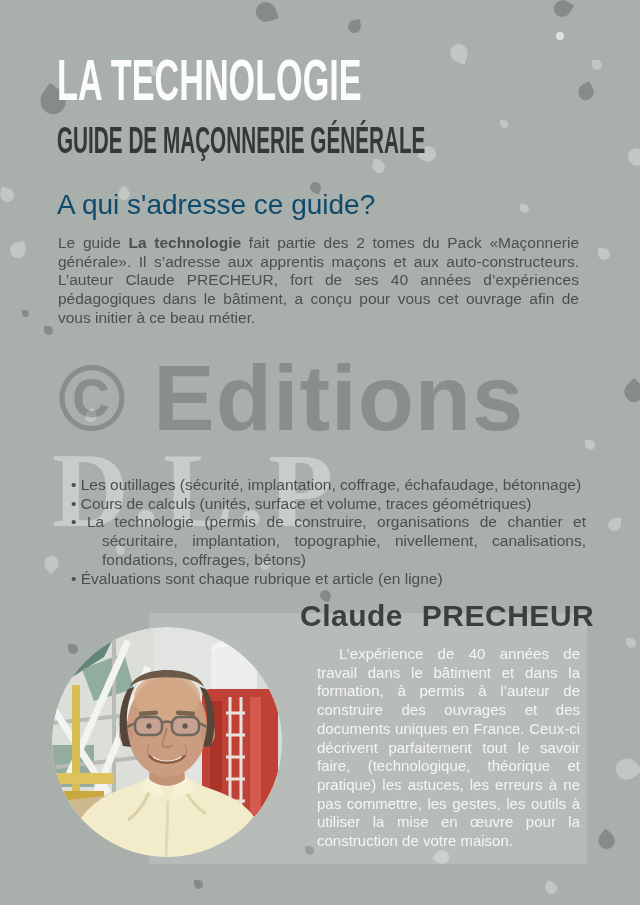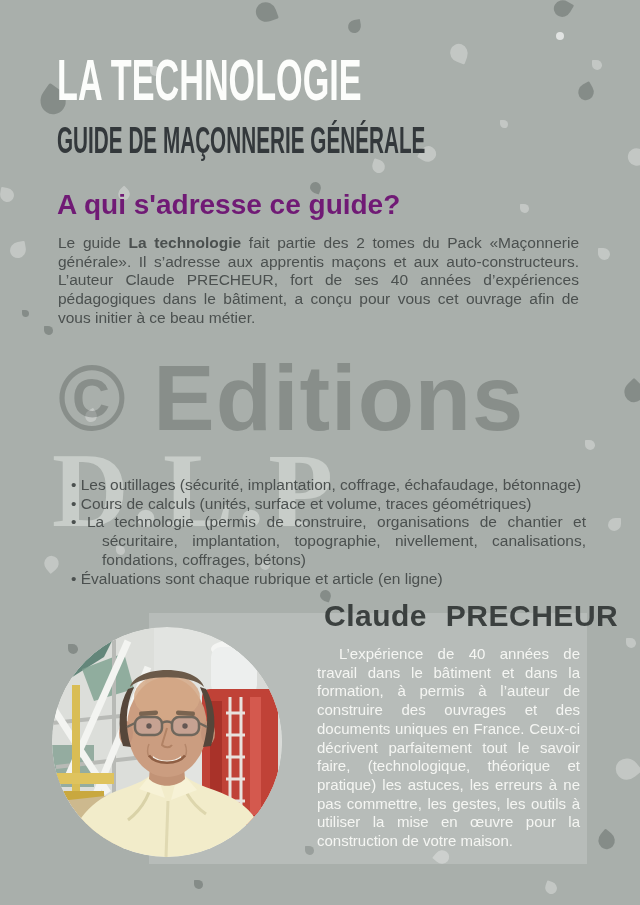--- a/index.html
+++ b/index.html
@@ -25,39 +25,39 @@
 
   h1,h2,h3,p,ul{margin:0;padding:0;}
   .title{
     left:57px;top:52px;font-size:57px;font-weight:bold;color:#fcfdfb;
     transform:scaleX(.60);transform-origin:left top;white-space:nowrap;line-height:1;
   }
   .subtitle{
     left:57px;top:122px;font-size:37px;font-weight:bold;color:#33383b;
     transform:scaleX(.56);transform-origin:left top;white-space:nowrap;line-height:1;
   }
-  .h-white{font-size:28px;font-weight:bold;color:#701a75;line-height:1.1;white-space:nowrap;}
+  .h-white{font-size:28px;font-weight:normal;color:#0c4a6e;line-height:1.1;white-space:nowrap;}
   .h-audience{left:57px;top:190px;}
   .h-points{left:57px;top:344px;}
   .body-text{
     font-size:15.5px;line-height:18.7px;color:#4b504f;text-align:justify;
   }
   .p-audience{left:58px;top:234px;width:521px;}
   .p-points{left:58px;top:384px;width:524px;}
   .bullets{left:58px;top:440px;width:528px;list-style:none;margin-top:36px;}
   .bullets li{padding-left:44px;text-indent:-31px;}
   .bullets li::before{content:"• ";}
 
   .author-panel{
     left:149px;top:613px;width:438px;height:251px;
     background:rgba(255,255,255,.17);z-index:1;
   }
   .author-name{
     left:300px;top:599px;font-size:30px;font-weight:bold;color:#3b403f;
-    word-spacing:10px;letter-spacing:.5px;white-space:nowrap;z-index:3;margin-left:24px;
+    word-spacing:10px;letter-spacing:.5px;white-space:nowrap;z-index:3;
   }
   .author-photo{
     left:52px;top:627px;width:230px;height:230px;border-radius:50%;
     overflow:hidden;z-index:3;
   }
   .author-bio{
     left:317px;top:645px;width:263px;z-index:3;
     font-size:15px;line-height:18.7px;color:#f5f6f3;text-align:justify;text-indent:22px;
   }
 </style>

